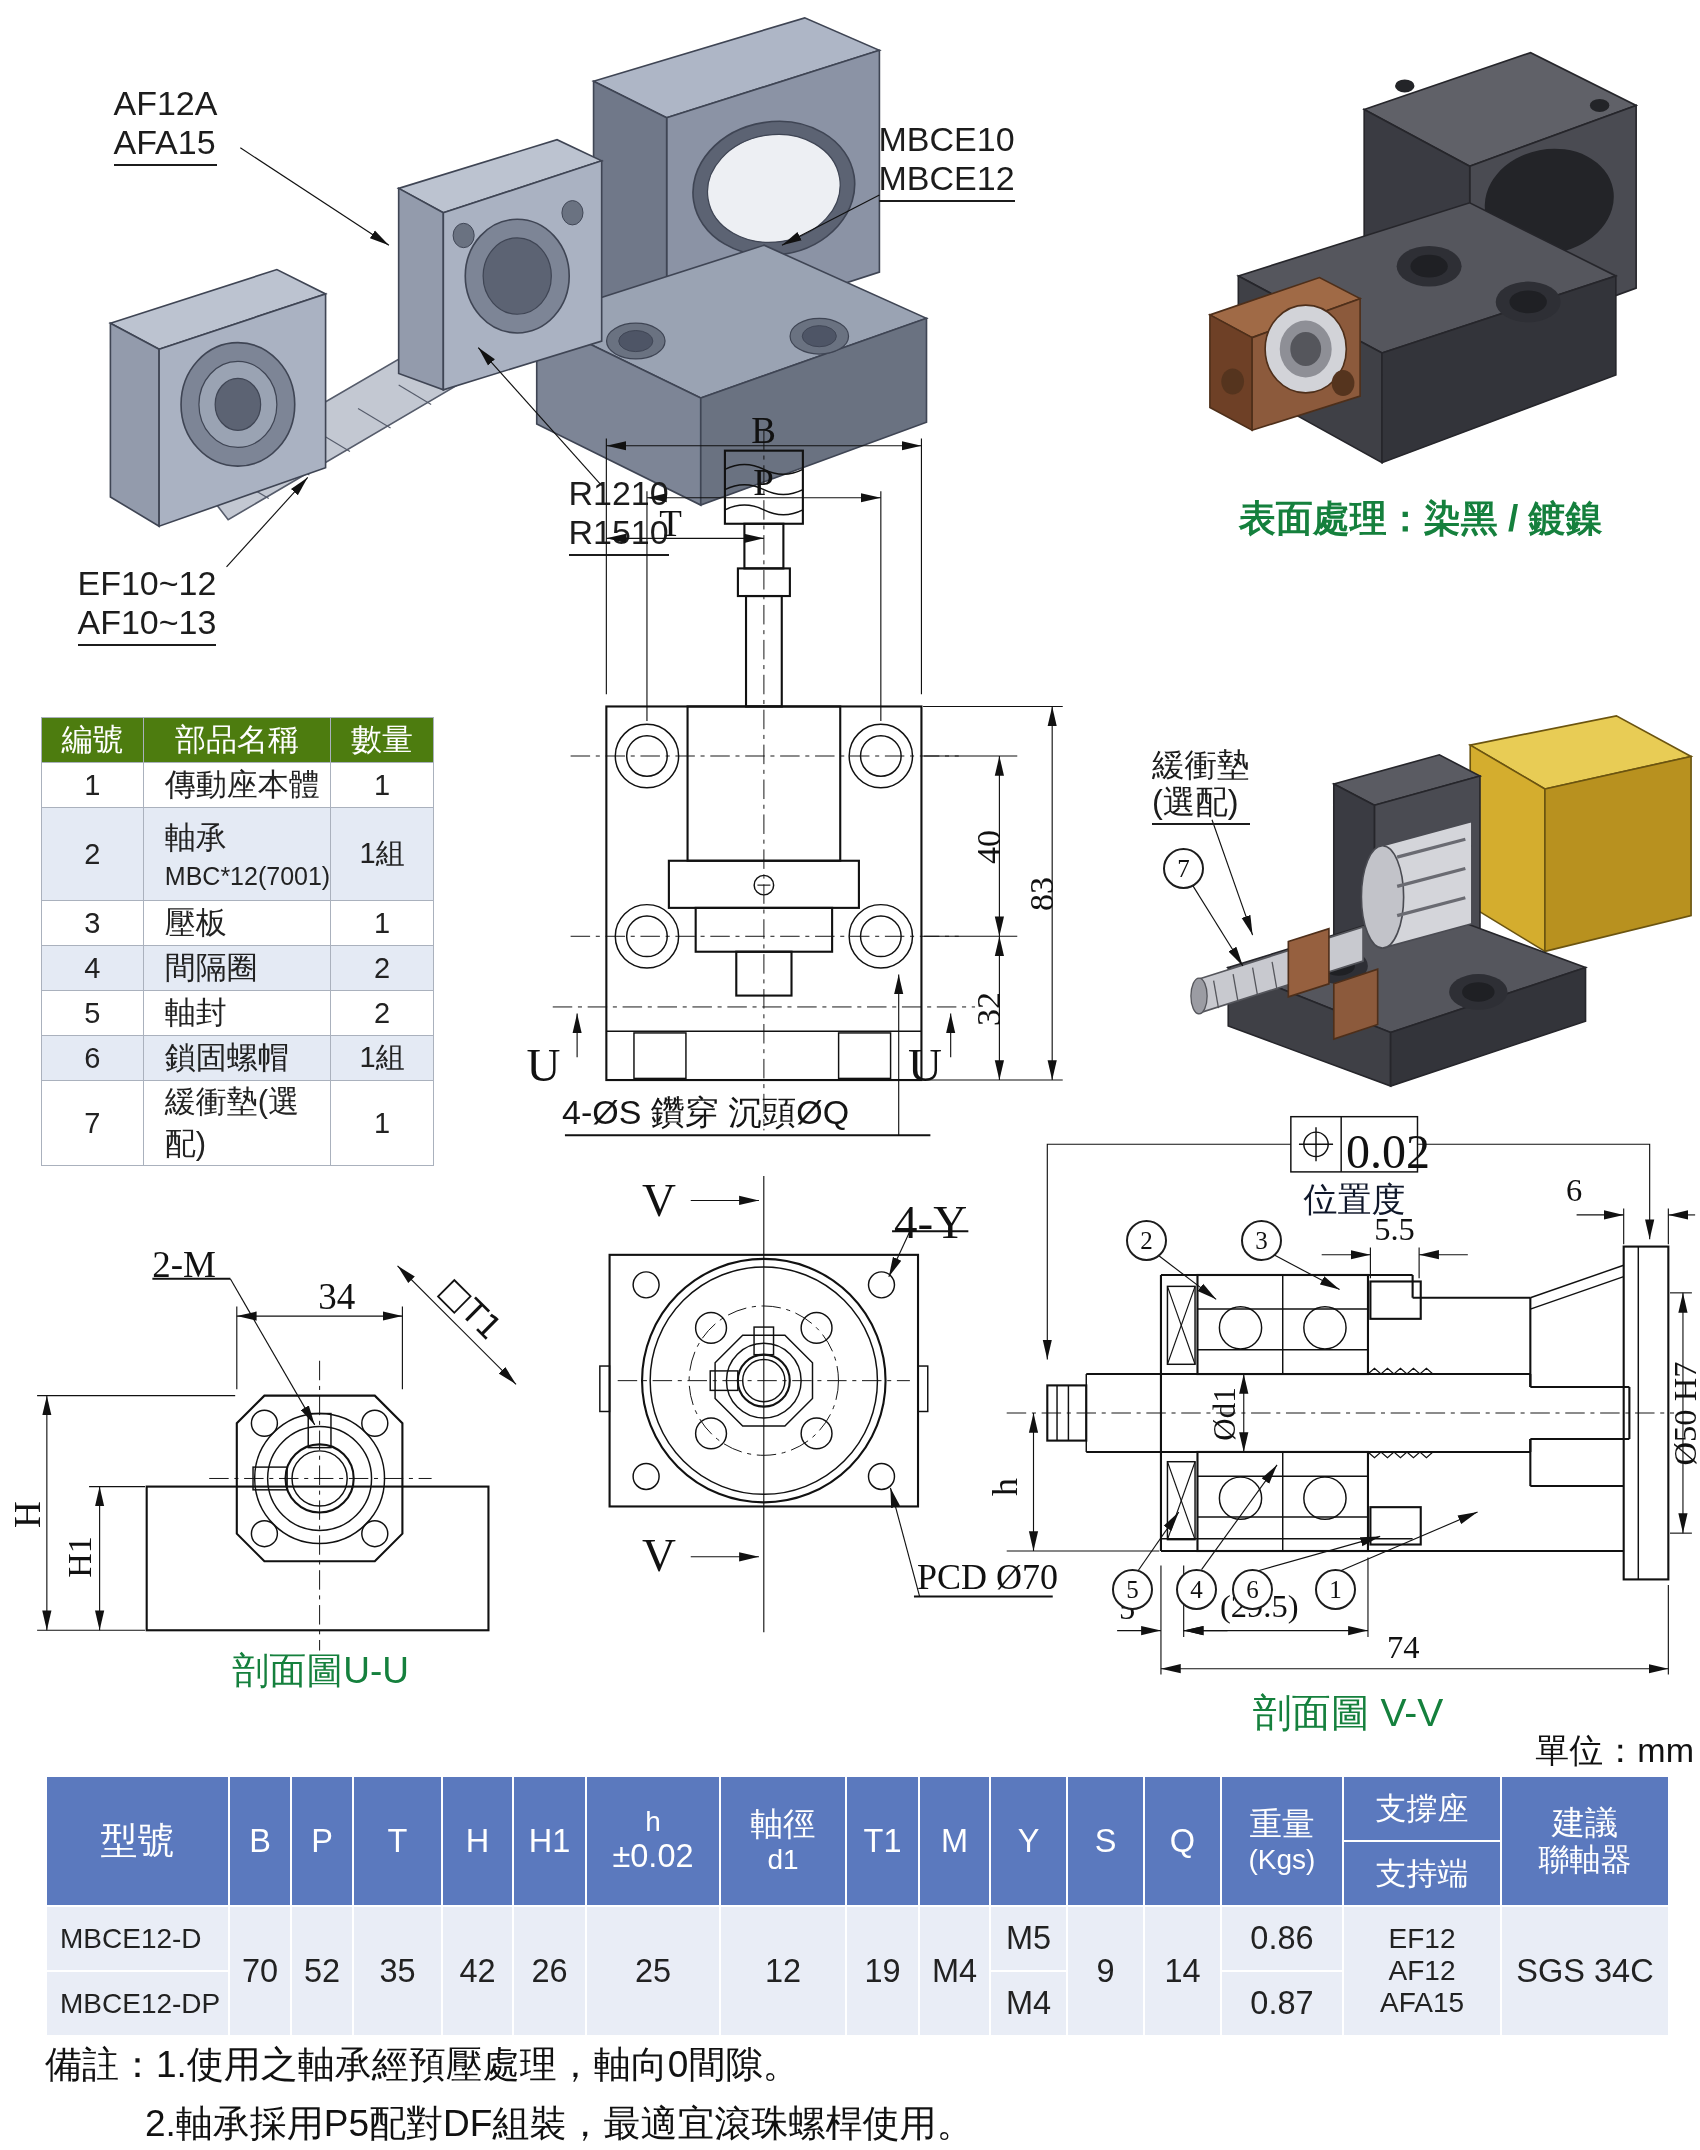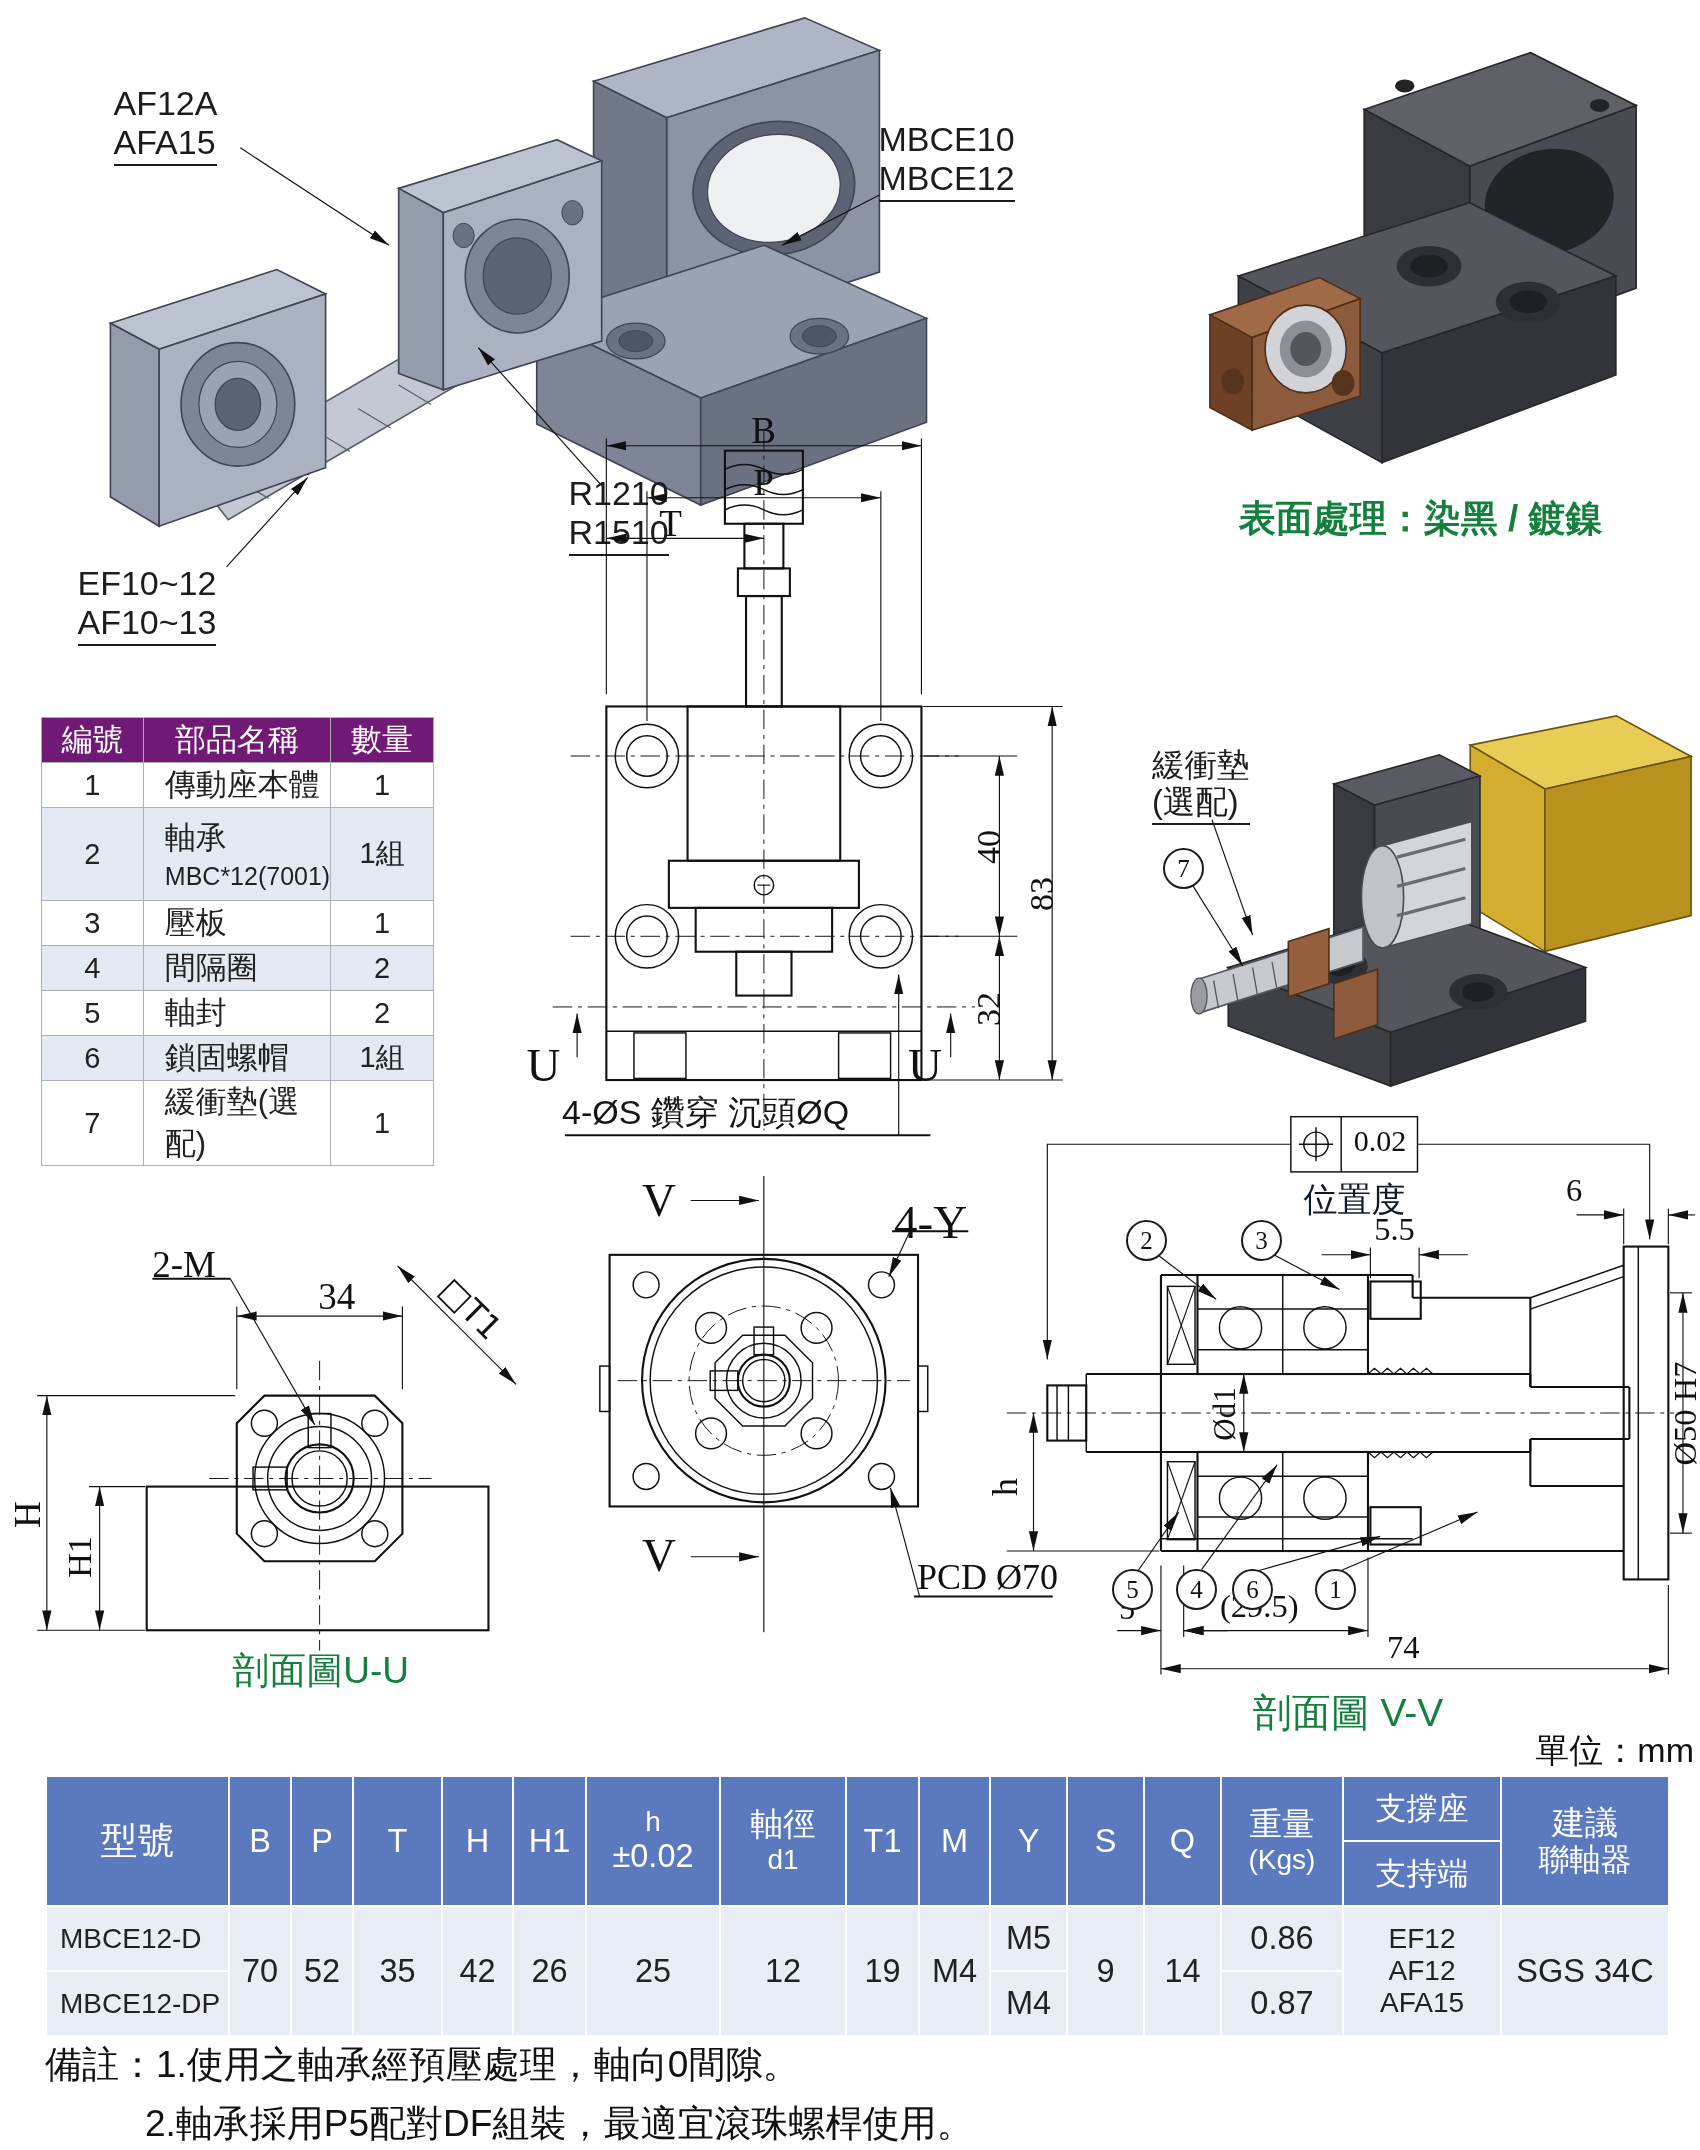--- a/index.html
+++ b/index.html
@@ -15,21 +15,21 @@
   .ctr{text-align:center;}
   .rot{transform:rotate(-90deg);}
   .balloon{position:absolute;width:37px;height:37px;border:2px solid #1c1c1c;border-radius:50%;
            background:#fff;display:flex;align-items:center;justify-content:center;
            font-family:"Liberation Serif",serif;font-size:25px;color:#111;}
   .cap{position:absolute;font-size:37px;font-weight:500;color:#15803d;}
   
   table.parts{position:absolute;left:41px;top:717px;width:393px;border-collapse:collapse;
               font-size:29px;color:#222;}
   table.parts th,table.parts td{border:0.8px solid #aab1bd;text-align:center;vertical-align:middle;padding:0;}
-  table.parts thead th{background:#701a75;color:#fff;font-weight:500;font-size:31px;height:44px;}
+  table.parts thead th{background:#4d7c0f;color:#fff;font-weight:500;font-size:31px;height:44px;}
   table.parts .r-a{background:#ffffff;}
   table.parts .r-b{background:#e4eaf4;}
   table.parts td.nm{text-align:left;padding-left:21px;font-size:31px;}
   table.parts td .sub{display:block;font-size:25px;margin-top:3.2px;}
   
   table.spec{position:absolute;left:45px;top:1775px;width:1624px;border-collapse:collapse;
              table-layout:fixed;font-size:32.5px;color:#222;
              border-top:2.4px solid #a6abb4;border-bottom:2.4px solid #a6abb4;}
   table.spec th,table.spec td{border:2.4px solid #ffffff;text-align:center;vertical-align:middle;padding:0;}
   table.spec th{background:#5b79be;color:#fff;font-weight:500;}
@@ -544,21 +544,21 @@
 
       <line x1="250" y1="588" x2="250" y2="722" class="thin"></line>
       <line x1="278" y1="588" x2="278" y2="676" class="thin"></line>
       <line x1="505" y1="578" x2="505" y2="676" class="thin"></line>
       <line x1="875" y1="612" x2="875" y2="722" class="thin"></line>
       <line x1="196" y1="668" x2="250" y2="668" class="thin" marker-end="url(#aW)"></line>
       <line x1="332" y1="668" x2="278" y2="668" class="thin" marker-end="url(#aW)"></line>
       <line x1="278" y1="668" x2="505" y2="668" class="thin" marker-start="url(#aW)" marker-end="url(#aW)"></line>
       <line x1="250" y1="715" x2="875" y2="715" class="thin" marker-start="url(#aW)" marker-end="url(#aW)"></line>
     </svg>
-    <div class="dim ctr" style="left:388px;top:36px;width:68px;font-size:30px;">0.02</div>
+    <div class="dim ctr" style="left:388px;top:36px;width:68px;font-size:48px;">0.02</div>
     <div class="abs ctr" style="left:329px;top:89px;width:135px;font-size:34px;color:#0f172a;">位置度</div>
     <div class="dim ctr" style="left:404px;top:123px;width:65px;font-size:32.5px;">5.5</div>
     <div class="dim" style="left:608px;top:84px;font-size:32.5px;">6</div>
     <div class="dim ctr rot" style="left:638px;top:307px;width:179px;font-size:32.5px;">Ø50 H7</div>
     <div class="dim ctr rot" style="left:210px;top:308px;width:114px;font-size:31px;">Ød1</div>
     <div class="dim ctr rot" style="left:-9.7px;top:378px;width:114px;font-size:36px;">h</div>
     <div class="dim" style="left:161px;top:502px;font-size:32.5px;">5</div>
     <div class="dim" style="left:262px;top:500px;font-size:32.5px;">(29.5)</div>
     <div class="dim" style="left:429px;top:541px;font-size:32.5px;">74</div>
     <div class="cap ctr" style="left:260px;top:598px;width:260px;font-size:39px;">剖面圖 V-V</div>

